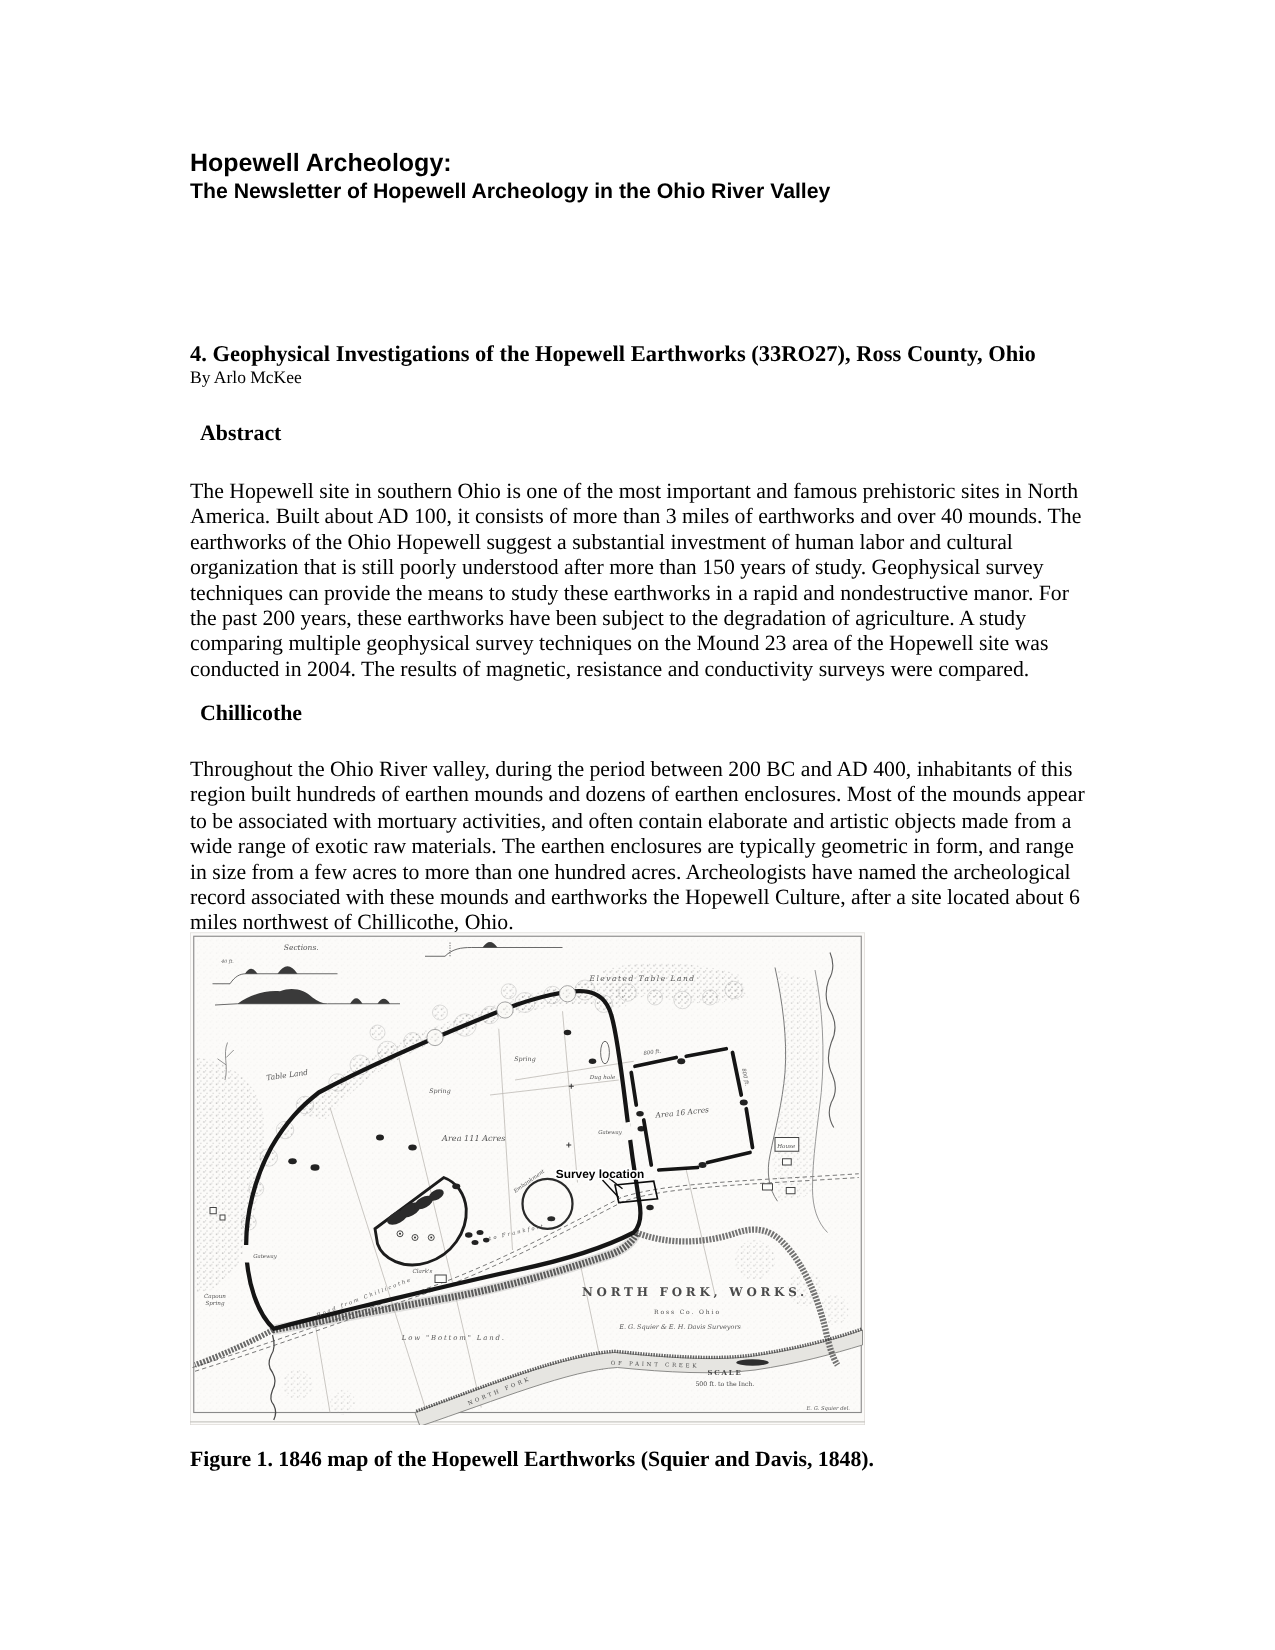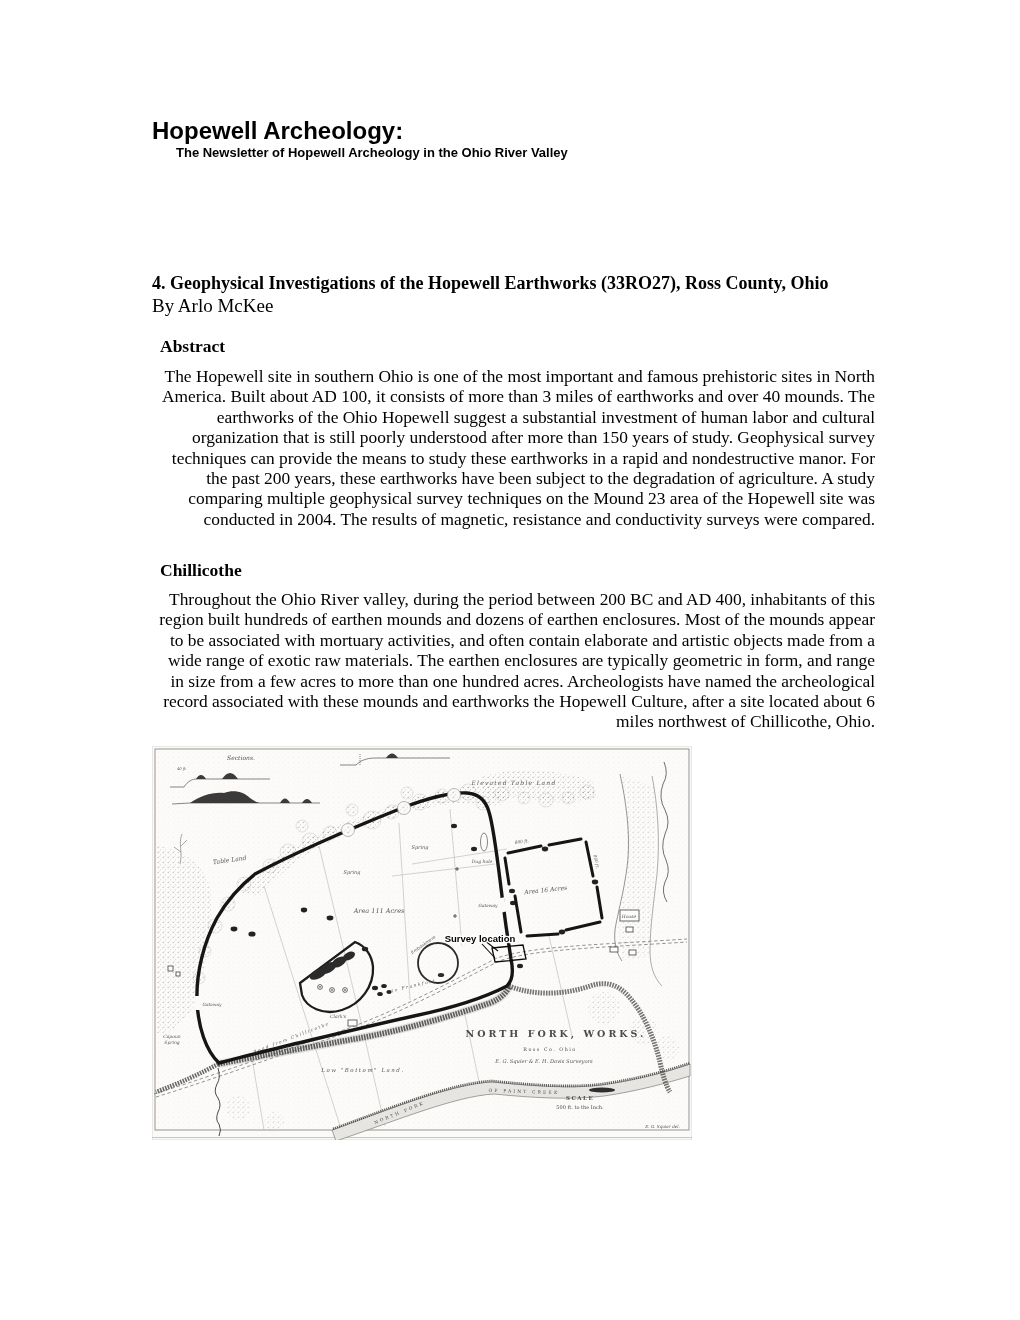--- a/index.html
+++ b/index.html
@@ -1,24 +1,24 @@
 <!DOCTYPE html>
 <html><head>
 <meta charset="utf-8">
 <style>
   html,body{margin:0;padding:0;background:#fff;}
   .page{position:relative;width:1020px;height:1320px;background:#ffffff;color:#000;
         font-family:"Liberation Serif",serif;overflow:hidden;}
   .masthead{position:absolute;left:152px;top:120px;font-family:"Liberation Sans",sans-serif;font-weight:bold;}
-  .masthead .mast-title{font-size:24px;line-height:22px;margin:0 0 2px 0;}
-  .masthead .mast-sub{font-size:13px;line-height:18.6px;margin-left:24px;}
+  .masthead .mast-title{font-size:20px;line-height:22px;margin:0 0 2px 0;}
+  .masthead .mast-sub{font-size:17px;line-height:18.6px;}
   .article-heading{position:absolute;left:152px;top:273px;width:732px;font-size:18px;font-weight:bold;line-height:21px;}
-  .byline{position:absolute;left:152px;top:295px;font-size:19px;}
+  .byline{position:absolute;left:152px;top:295px;font-size:14px;}
   .sec-heading{position:absolute;left:160px;font-size:17.5px;font-weight:bold;}
-  .para{position:absolute;left:152px;width:723px;font-size:17.4px;line-height:20.4px;text-align:right;}
+  .para{position:absolute;left:152px;width:723px;font-size:17.4px;line-height:20.4px;text-align:left;margin-top:16px;}
   .figure-wrap{position:absolute;left:152px;top:746px;width:540px;height:394px;}
   .fig-caption{position:absolute;left:152px;top:1157px;width:723px;font-size:17.4px;font-weight:bold;}
   svg{display:block;}
   .maplabel{font-family:"DejaVu Serif",serif;font-style:italic;fill:#555;}
   .engrave{font-family:"DejaVu Serif",serif;fill:#4a4a4a;}
   .modern{font-family:"Liberation Sans",sans-serif;font-weight:bold;fill:#000;
           paint-order:stroke;stroke:#ffffff;stroke-width:2.6px;}
 </style>
 </head>
 <body>
@@ -263,14 +263,15 @@
         <text class="maplabel" x="211" y="326" font-size="5.5" letter-spacing="1.5" text-anchor="middle">Low "Bottom" Land.</text>
         <text class="engrave" x="248" y="368" font-size="4.4" letter-spacing="2.2" text-anchor="middle" transform="rotate(-22 248 368)">NORTH FORK</text>
         <text class="engrave" x="372" y="347" font-size="4.4" letter-spacing="2.2" text-anchor="middle" transform="rotate(2 372 347)">OF PAINT CREEK</text>
         <text class="engrave" x="428" y="354" font-size="5.5" font-weight="bold" letter-spacing="1.5" text-anchor="middle">SCALE</text>
         <text class="engrave" x="428" y="363" font-size="5" text-anchor="middle">500 ft. to the Inch.</text>
         <text class="maplabel" x="528" y="382" font-size="4.2" text-anchor="end">E. G. Squier del.</text>
       </g>
     </svg>
   </div>
 
+  <div class="fig-caption">Figure 1.  1846 map of the Hopewell Earthworks (Squier and Davis, 1848).</div>
 
 </div>
 
 </body></html>

